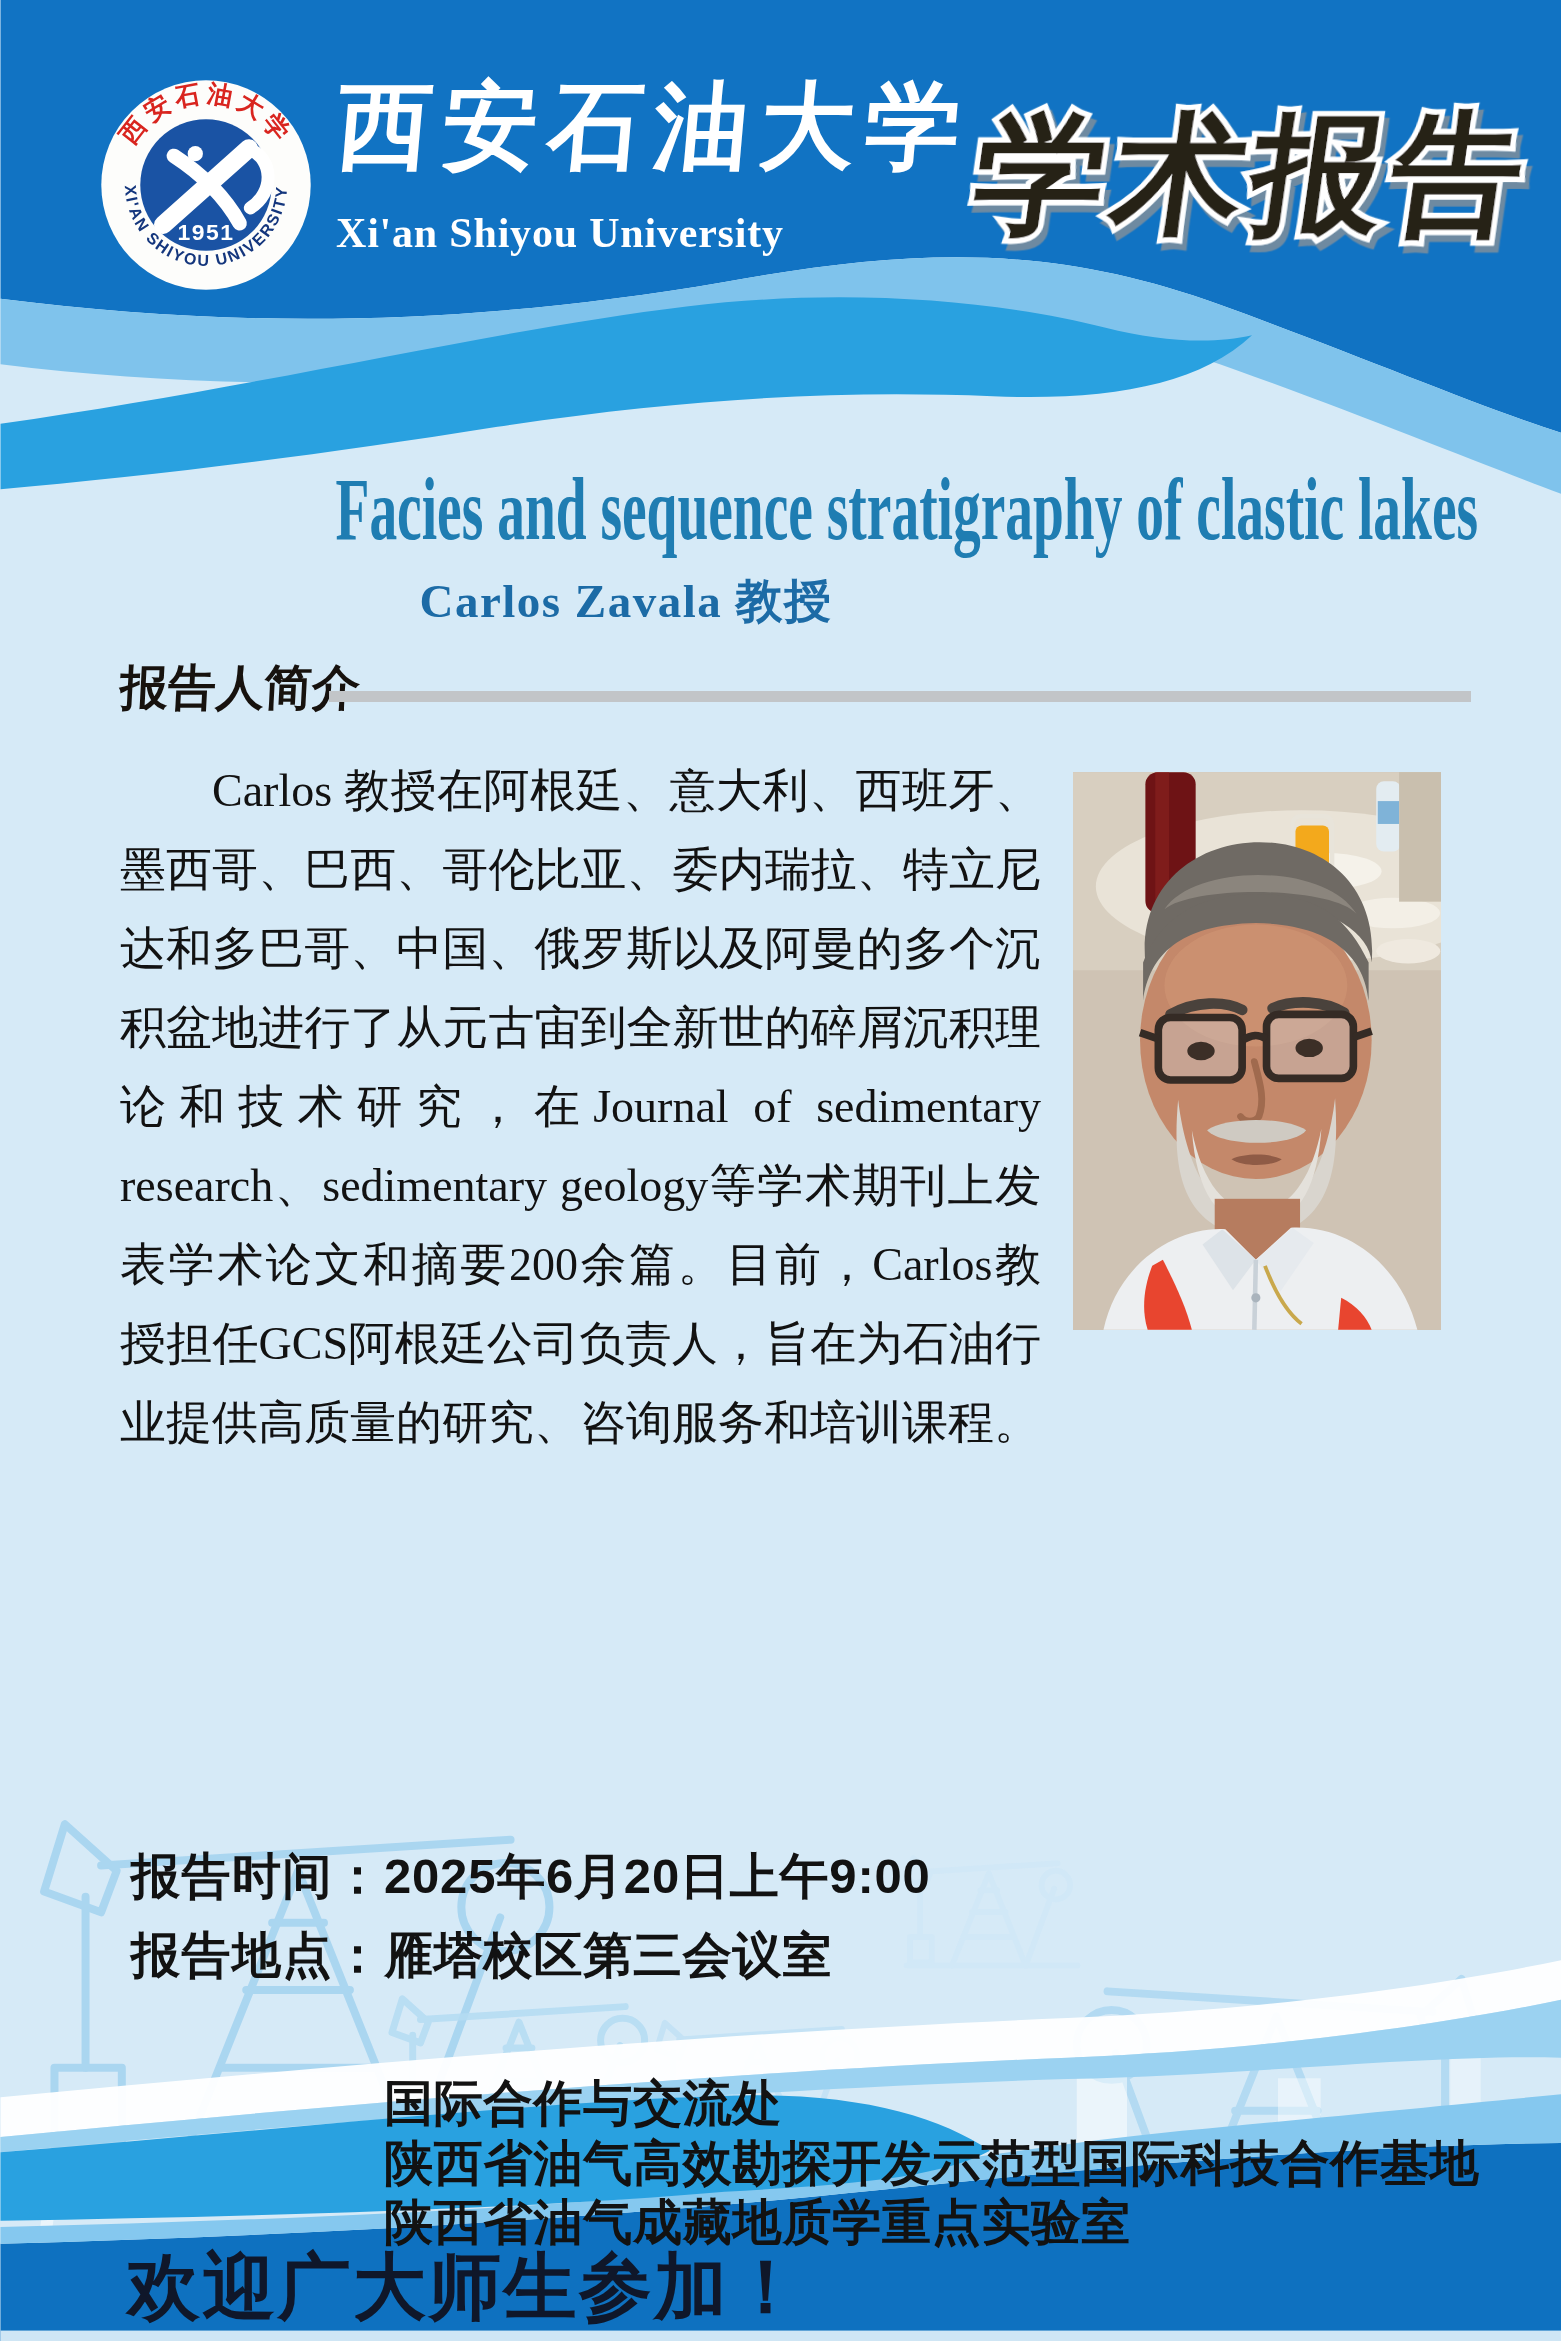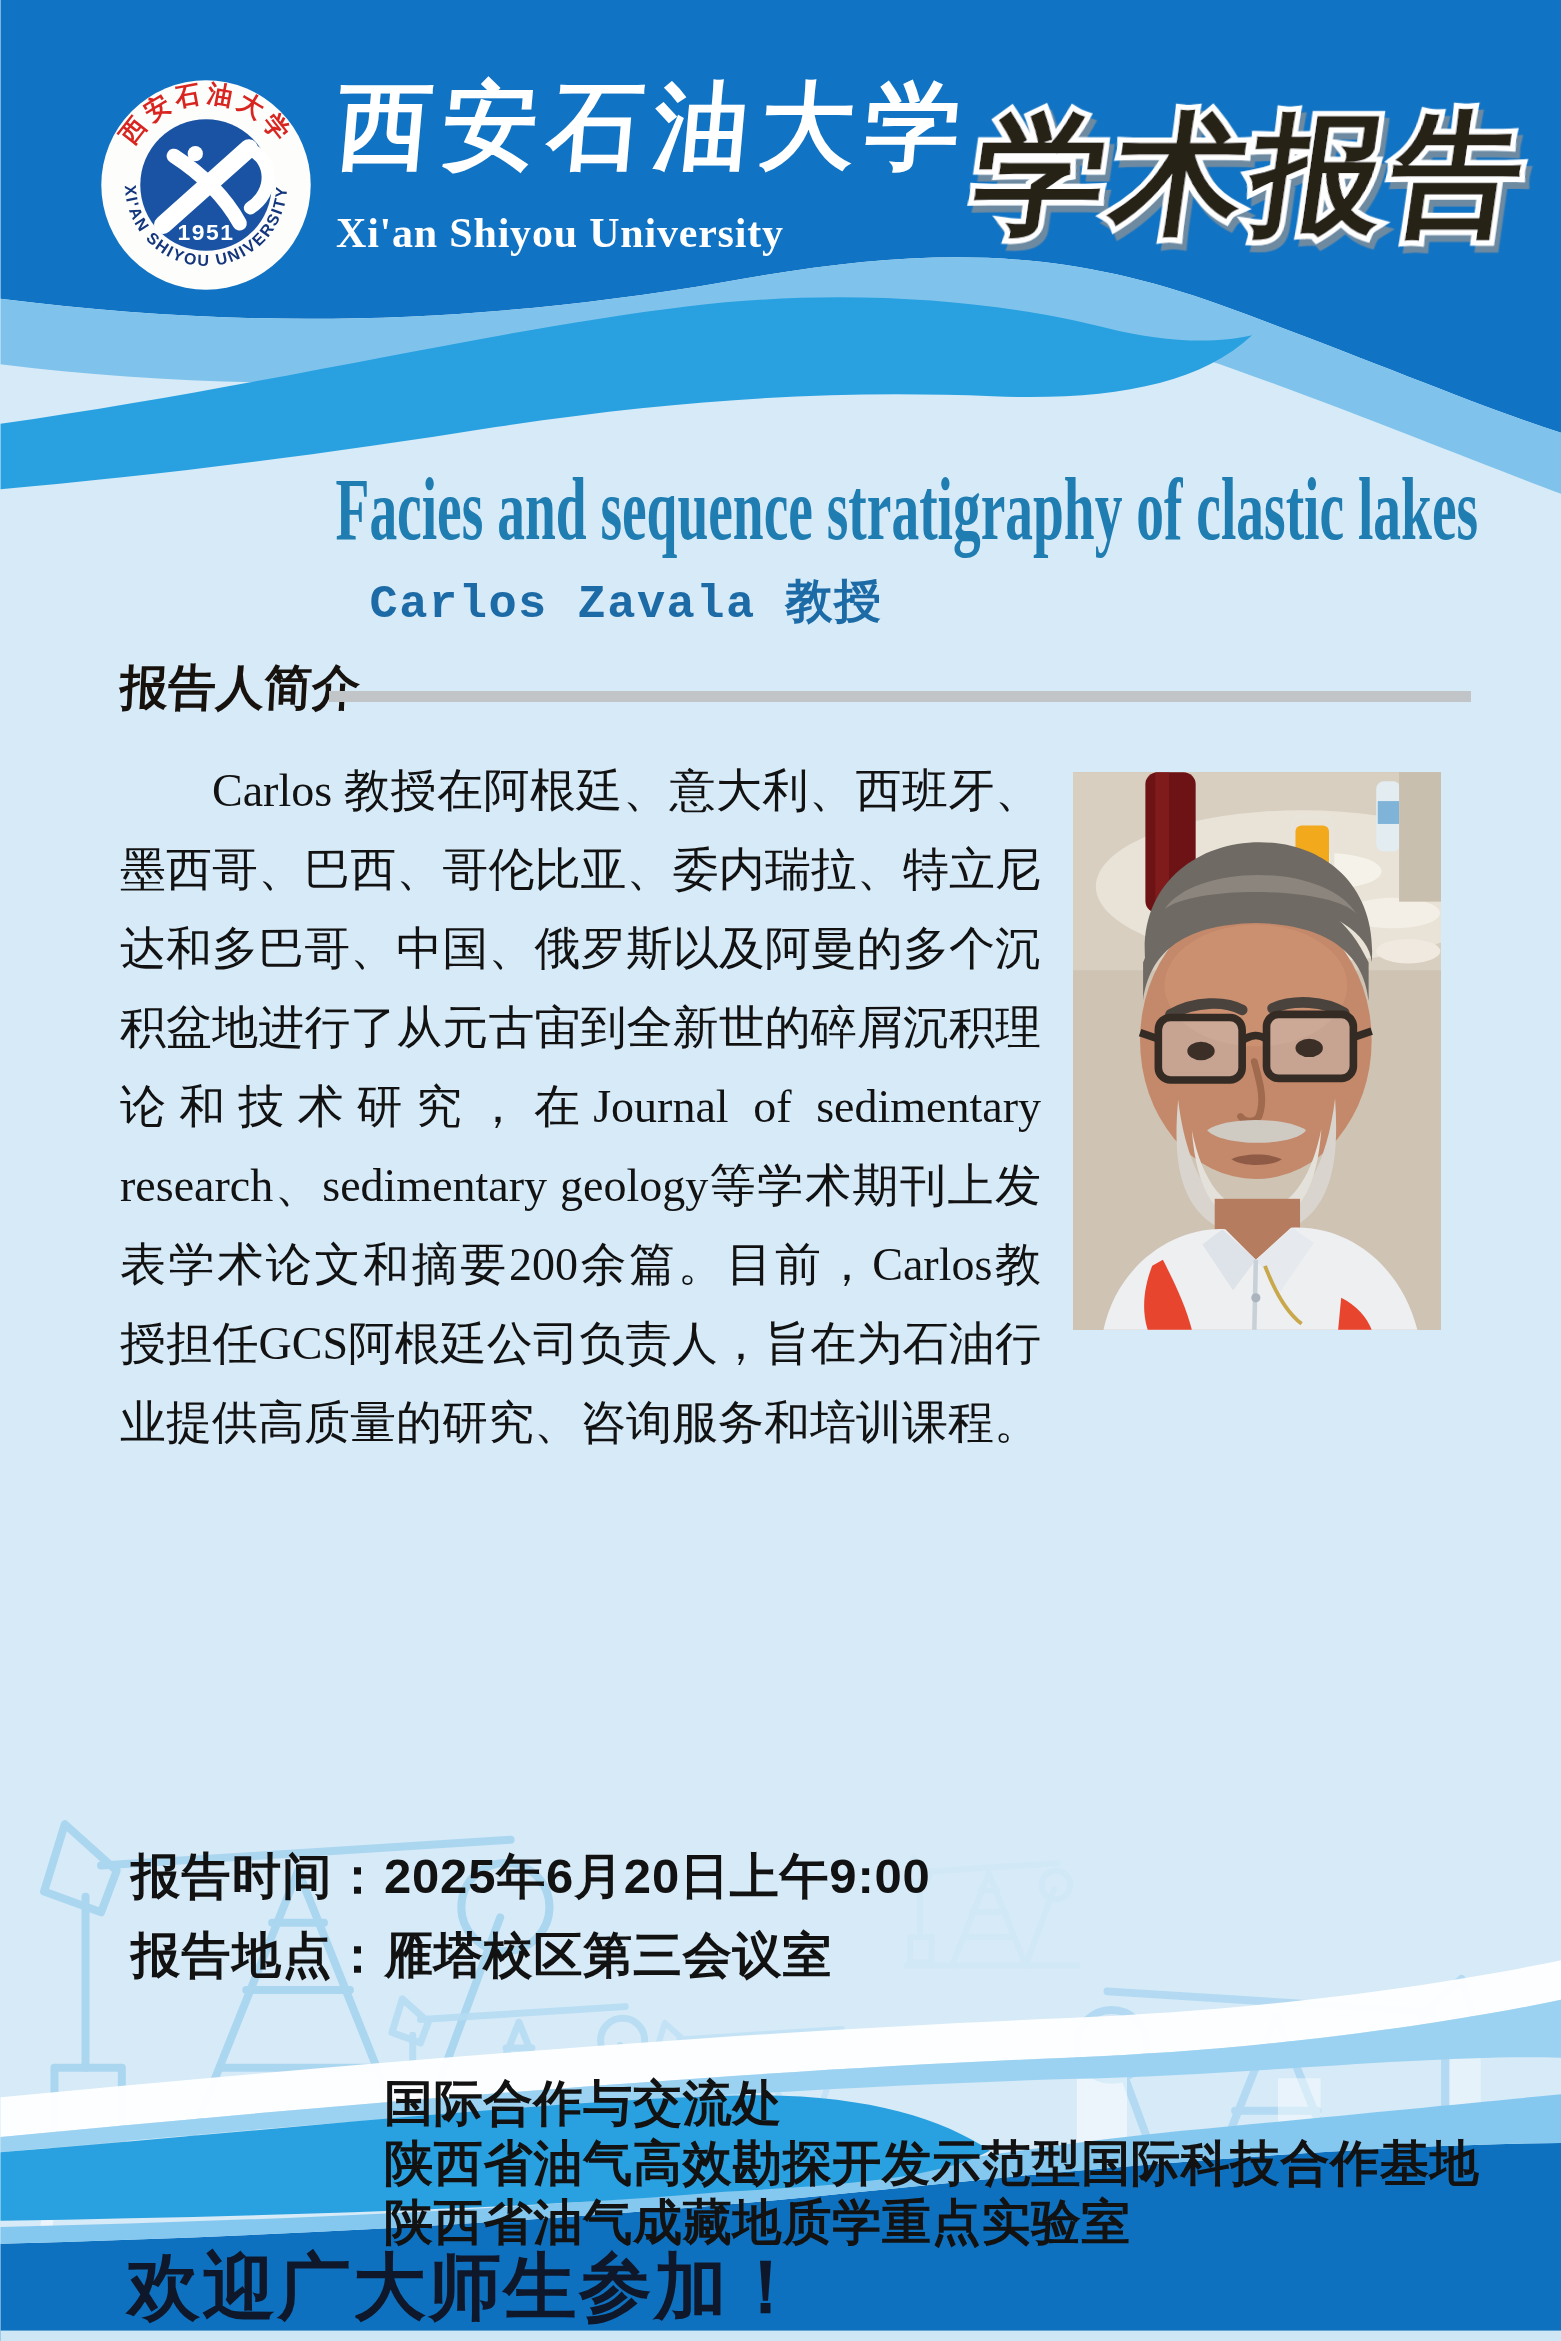--- a/index.html
+++ b/index.html
@@ -30,21 +30,21 @@
 
   
   .title-row{left:0;top:435px;width:1542px;text-align:center;margin-top:24px;}
   .title-row span{
     display:inline-block;white-space:nowrap;
     font-family:"Liberation Serif", serif;
     font-size:88px;font-weight:700;color:#1f7db2;
     transform:scaleX(.63);transform-origin:50% 50%;
   }
   .speaker-row{left:0;top:570px;width:1252px;text-align:center;
-    font-family:Liberation Mono, monospace;
+    font-family:Liberation Serif, serif;
     font-size:47px;font-weight:700;color:#1c6ba6;letter-spacing:1.5px;}
 
   
   .sec-head{left:120px;top:656px;
     font-family:"Liberation Sans", sans-serif;
     font-size:48px;font-weight:900;color:#17120e;
     transform:skewX(-3deg);white-space:nowrap;}
   .sec-rule{left:329px;top:691px;width:1142px;height:10.7px;background:#c2c5c8;}
 
   

